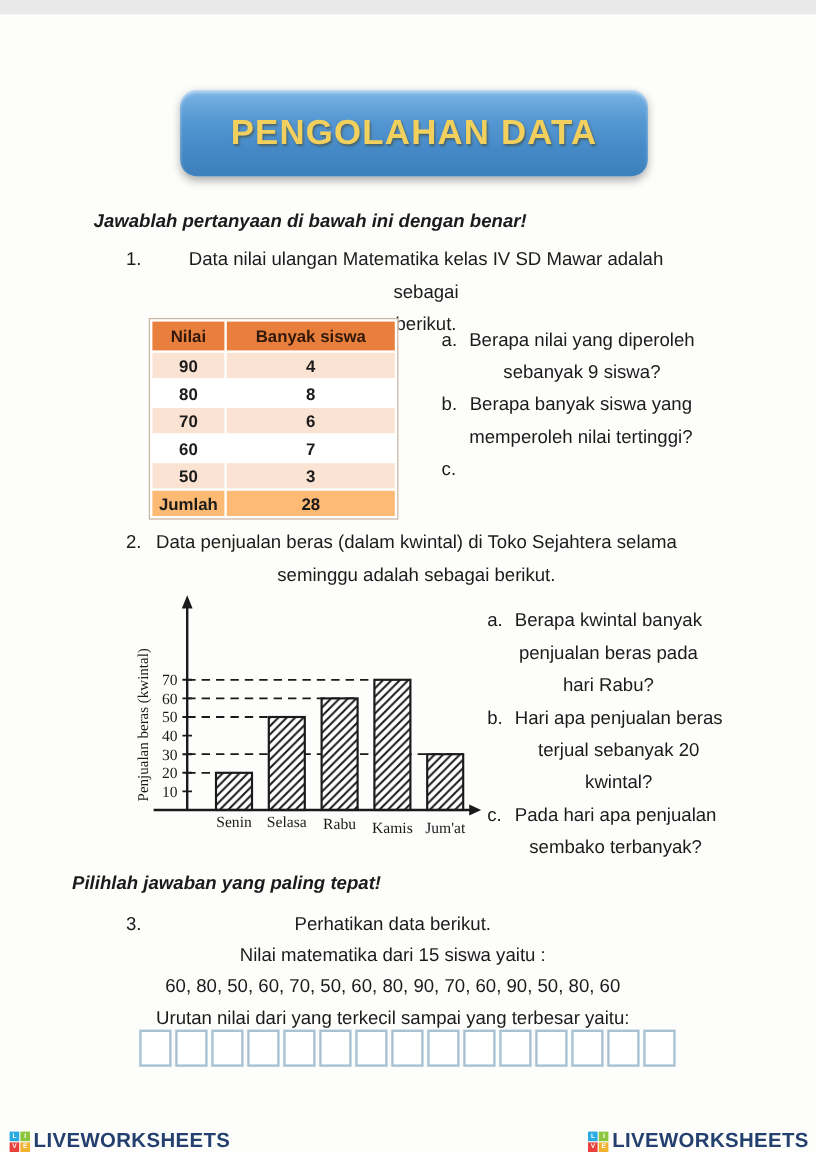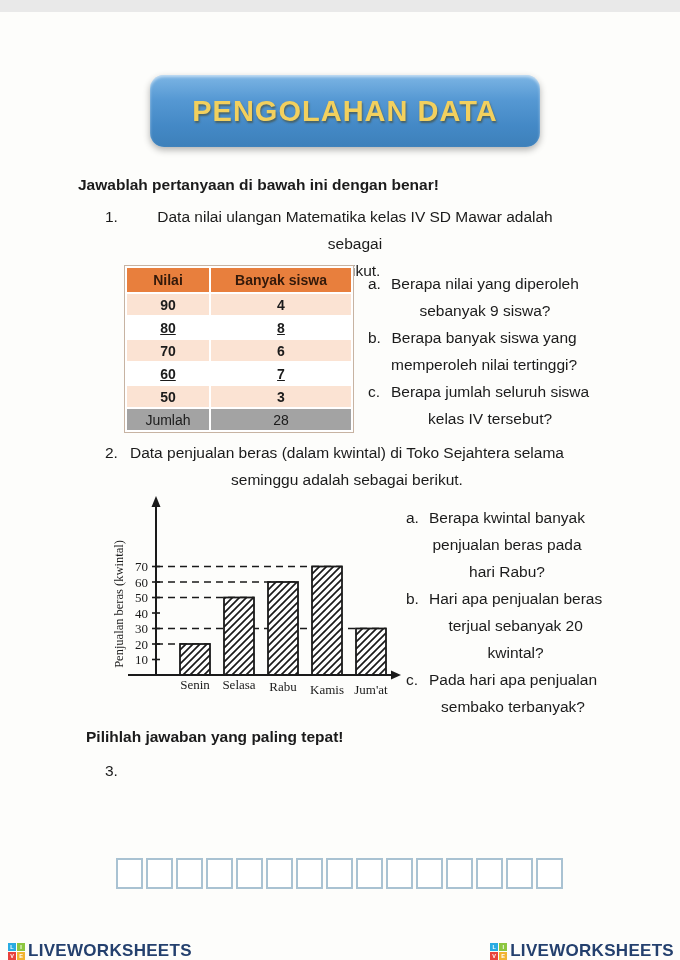--- a/index.html
+++ b/index.html
@@ -14,43 +14,43 @@
     position:absolute; left:150px; top:63px; width:390px; height:72px;
     border-radius:14px;
     background:linear-gradient(180deg,#7cb5e4 0%,#5598d3 35%,#4489c6 70%,#3d80ba 100%);
     box-shadow:0 3px 7px rgba(0,0,0,.3), inset 0 2px 3px rgba(255,255,255,.55);
     display:flex; align-items:center; justify-content:center;
   }
   .banner-title {
     font-size:29px; font-weight:bold; letter-spacing:1px; color:#f2d05e;
     text-shadow:1px 2px 2px rgba(70,55,10,.5);
   }
-  .section-head { position:absolute; font-size:15.5px; font-weight:bold; }
+  .section-head { position:absolute; font-size:15.5px; font-weight:bold;font-style:italic; }
   .sh1 { left:78px; top:164px; }
-  .sh2 { left:86px; top:716px; }
+  .sh2 { left:60px; top:716px; }
   .item { position:absolute; display:flex; font-size:15.5px; line-height:27px; }
   .inum { width:25px; flex:none; }
   .pre { white-space:pre-line;text-align:center; }
   
   .qtable {
     position:absolute; left:124px; top:253px;
     border-collapse:separate; border-spacing:2px;
     background:#fff; border:1px solid #c7b3a2;
     font-size:14px; text-align:center;
   }
   .qtable th {
     background:#e87f3d; color:#33190a; font-weight:bold;
     height:24px; font-size:14px;
   }
   .qtable td { height:21px; font-weight:600; }
-  .qtable .c1 { width:82px; }
+  .qtable .c1 { width:60px; }
   .qtable .c2 { width:140px; }
   .qtable tr.alt td { background:#fbe3d3; }
-  .qtable tr.plain td { background:#ffffff;text-decoration:underline; }
-  .qtable tr.total td { background:#a3a3a3; font-weight:normal; }
+  .qtable tr.plain td { background:#ffffff; }
+  .qtable tr.total td { background:#fdba74; font-weight:bold; }
   
   .subs { position:absolute; font-size:15.5px; line-height:27px; }
   .subq { display:flex; }
   .slabel { width:23px; flex:none; }
   .q1subs { left:368px; top:258px; width:255px; }
   .q2subs { left:406px; top:492px; width:200px; }
   
   .chart-wrap { position:absolute; left:110px; top:477px; width:292px; height:214px; }
   .tick, .xlab { font:13px "Liberation Serif", serif; fill:#1a1a1a; }
   .ylab { font:12.5px "Liberation Serif", serif; fill:#1a1a1a; }
@@ -129,22 +129,20 @@
       <span class="pre">Berapa nilai yang diperoleh
 sebanyak 9 siswa?</span>
     </div>
     <div class="subq">
       <span class="slabel">b.</span>
       <span class="pre">Berapa banyak siswa yang
 memperoleh nilai tertinggi?</span>
     </div>
     <div class="subq">
       <span class="slabel">c.</span>
-      <span class="pre">Berapa jumlah seluruh siswa
-kelas IV tersebut?</span>
     </div>
   </div>
 
   <div class="item" style="left:105px; top:427px; width:475px;">
     <span class="inum">2.</span>
     <span class="pre">Data penjualan beras (dalam kwintal) di Toko Sejahtera selama
 seminggu adalah sebagai berikut.</span>
   </div>
 
   <div class="chart-wrap">
@@ -209,20 +207,24 @@
       <span class="slabel">c.</span>
       <span class="pre">Pada hari apa penjualan
 sembako terbanyak?</span>
     </div>
   </div>
 
   <div class="section-head sh2">Pilihlah jawaban yang paling tepat!</div>
 
   <div class="item" style="left:105px; top:746px; width:490px; line-height:26px;">
     <span class="inum">3.</span>
+    <span class="pre">Perhatikan data berikut.
+Nilai matematika dari 15 siswa yaitu :
+60, 80, 50, 60, 70, 50, 60, 80, 90, 70, 60, 90, 50, 80, 60
+Urutan nilai dari yang terkecil sampai yang terbesar yaitu:</span>
   </div>
 
   <div class="abox-row">
       <input class="abox" type="text" maxlength="2" style="">
       <input class="abox" type="text" maxlength="2" style="">
       <input class="abox" type="text" maxlength="2" style="">
       <input class="abox" type="text" maxlength="2" style="">
       <input class="abox" type="text" maxlength="2" style="">
       <input class="abox" type="text" maxlength="2" style="">
       <input class="abox" type="text" maxlength="2" style="">

